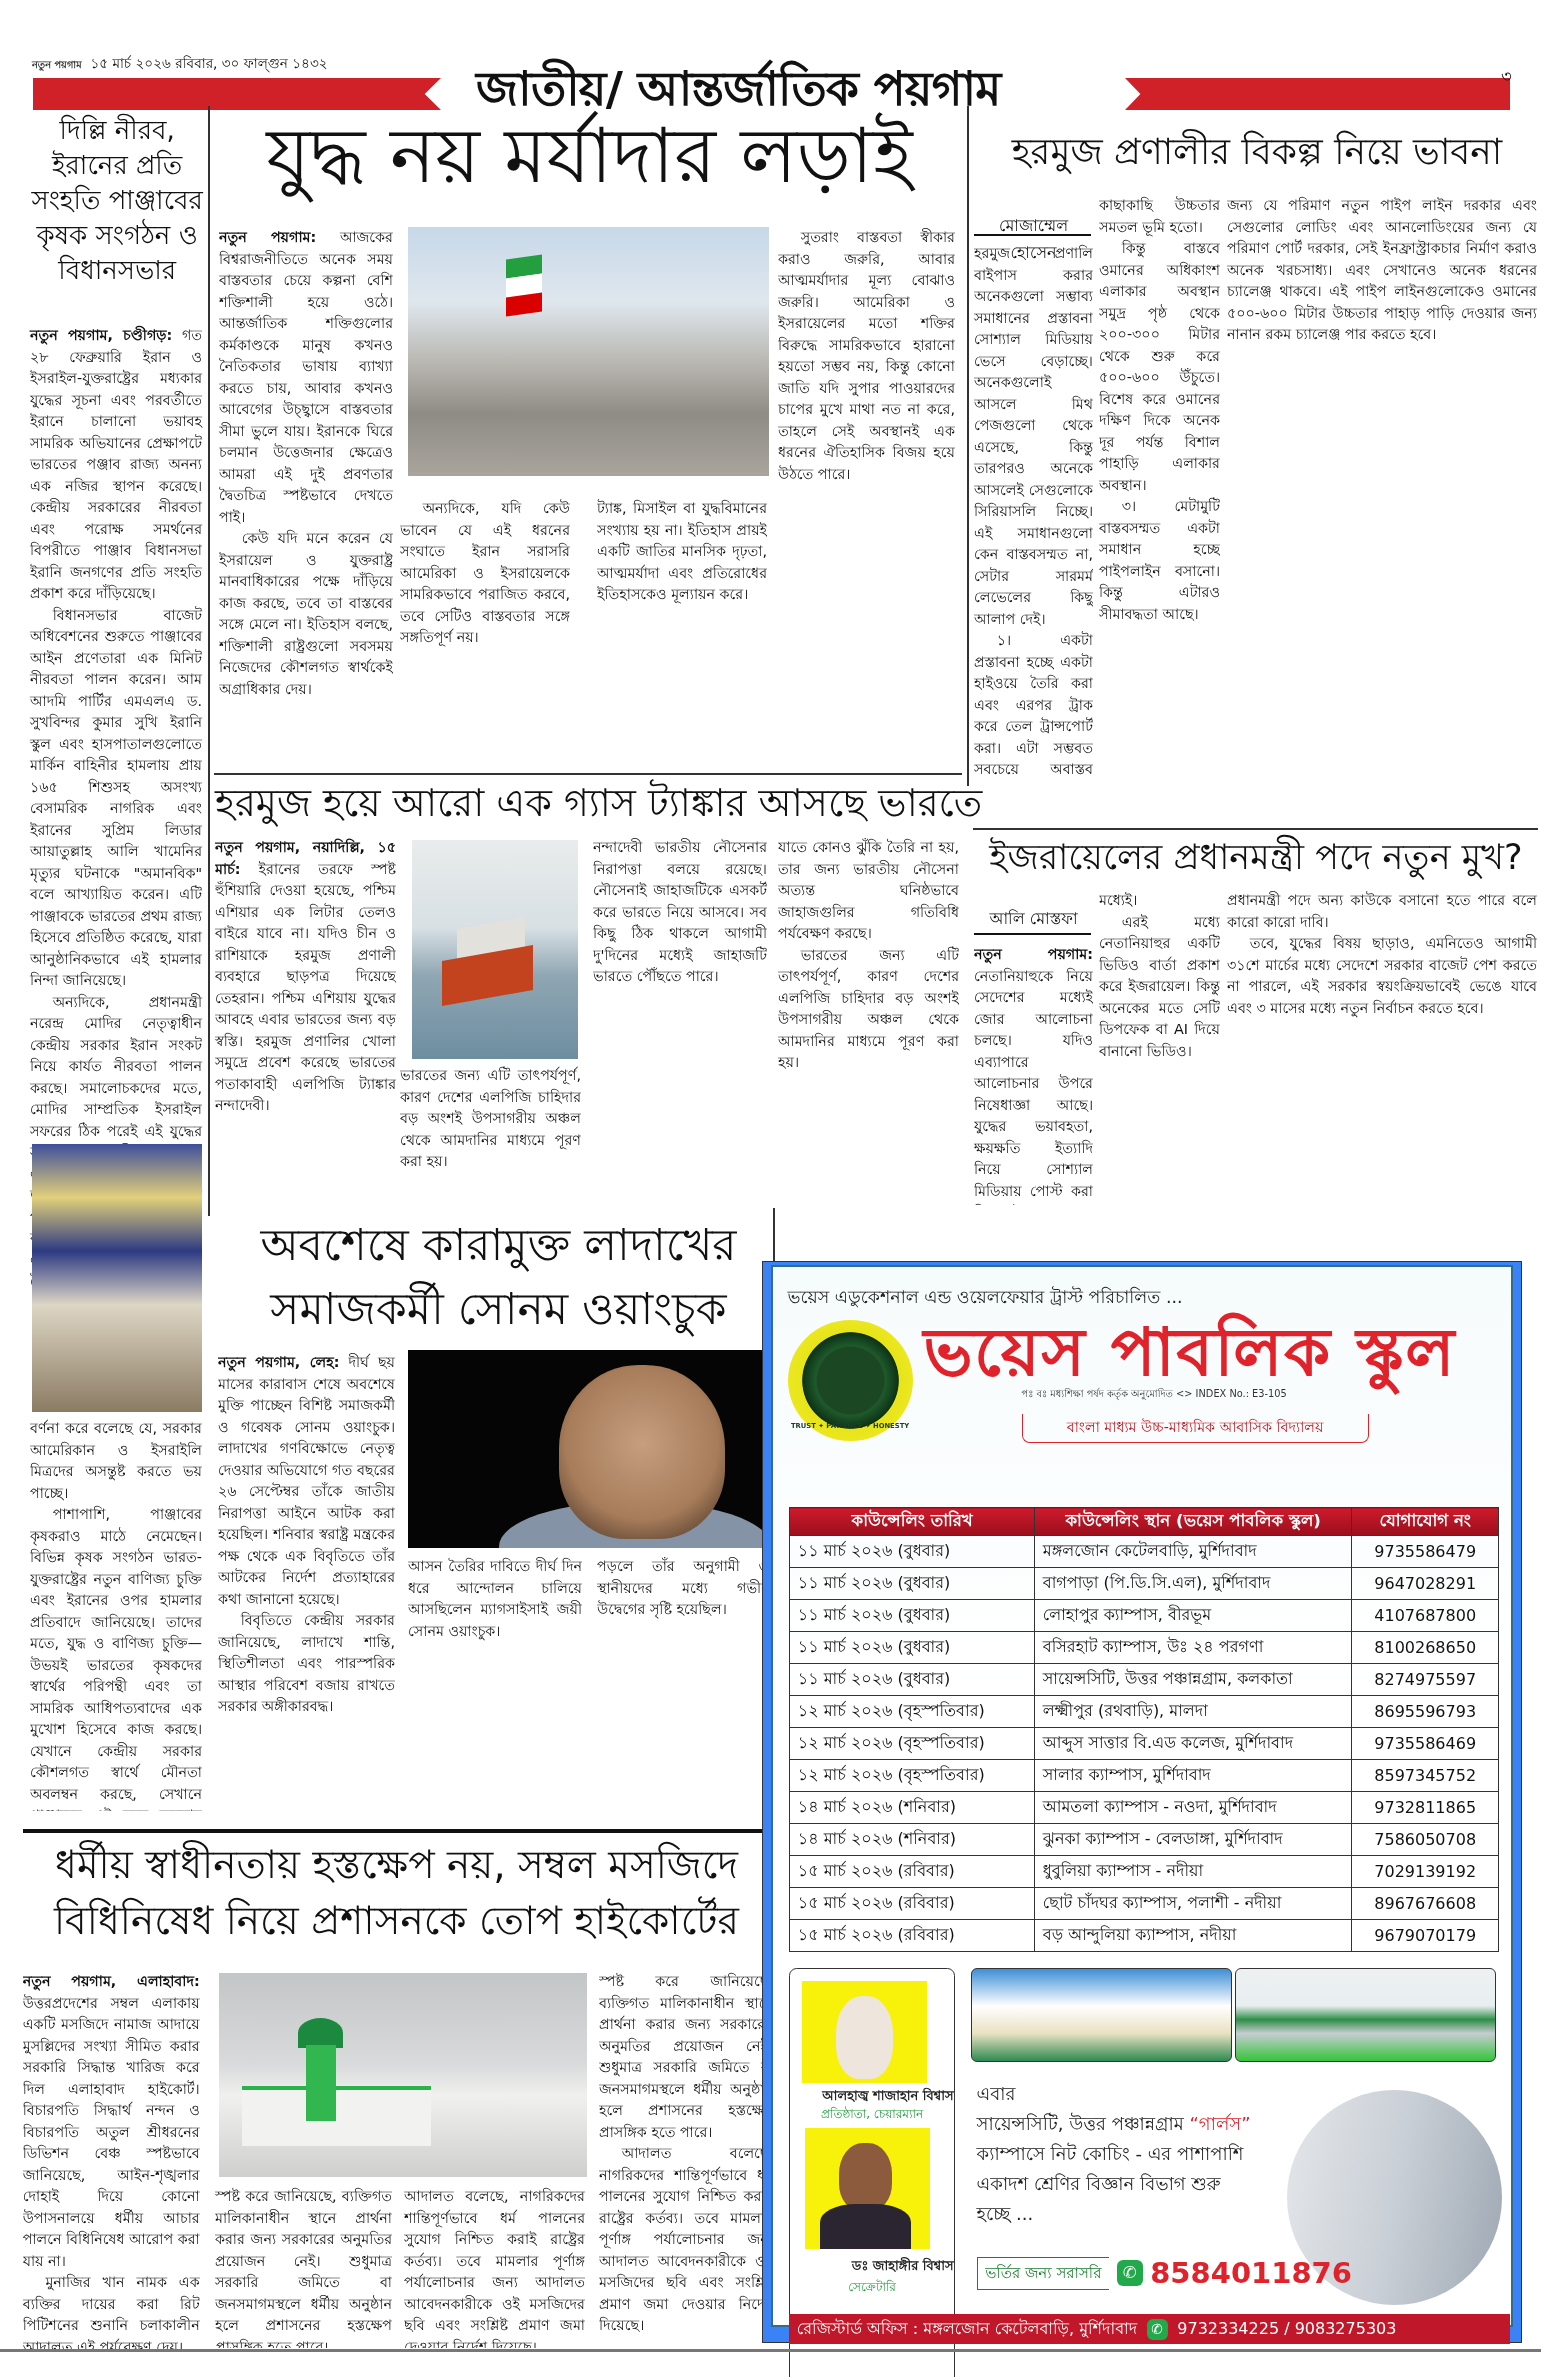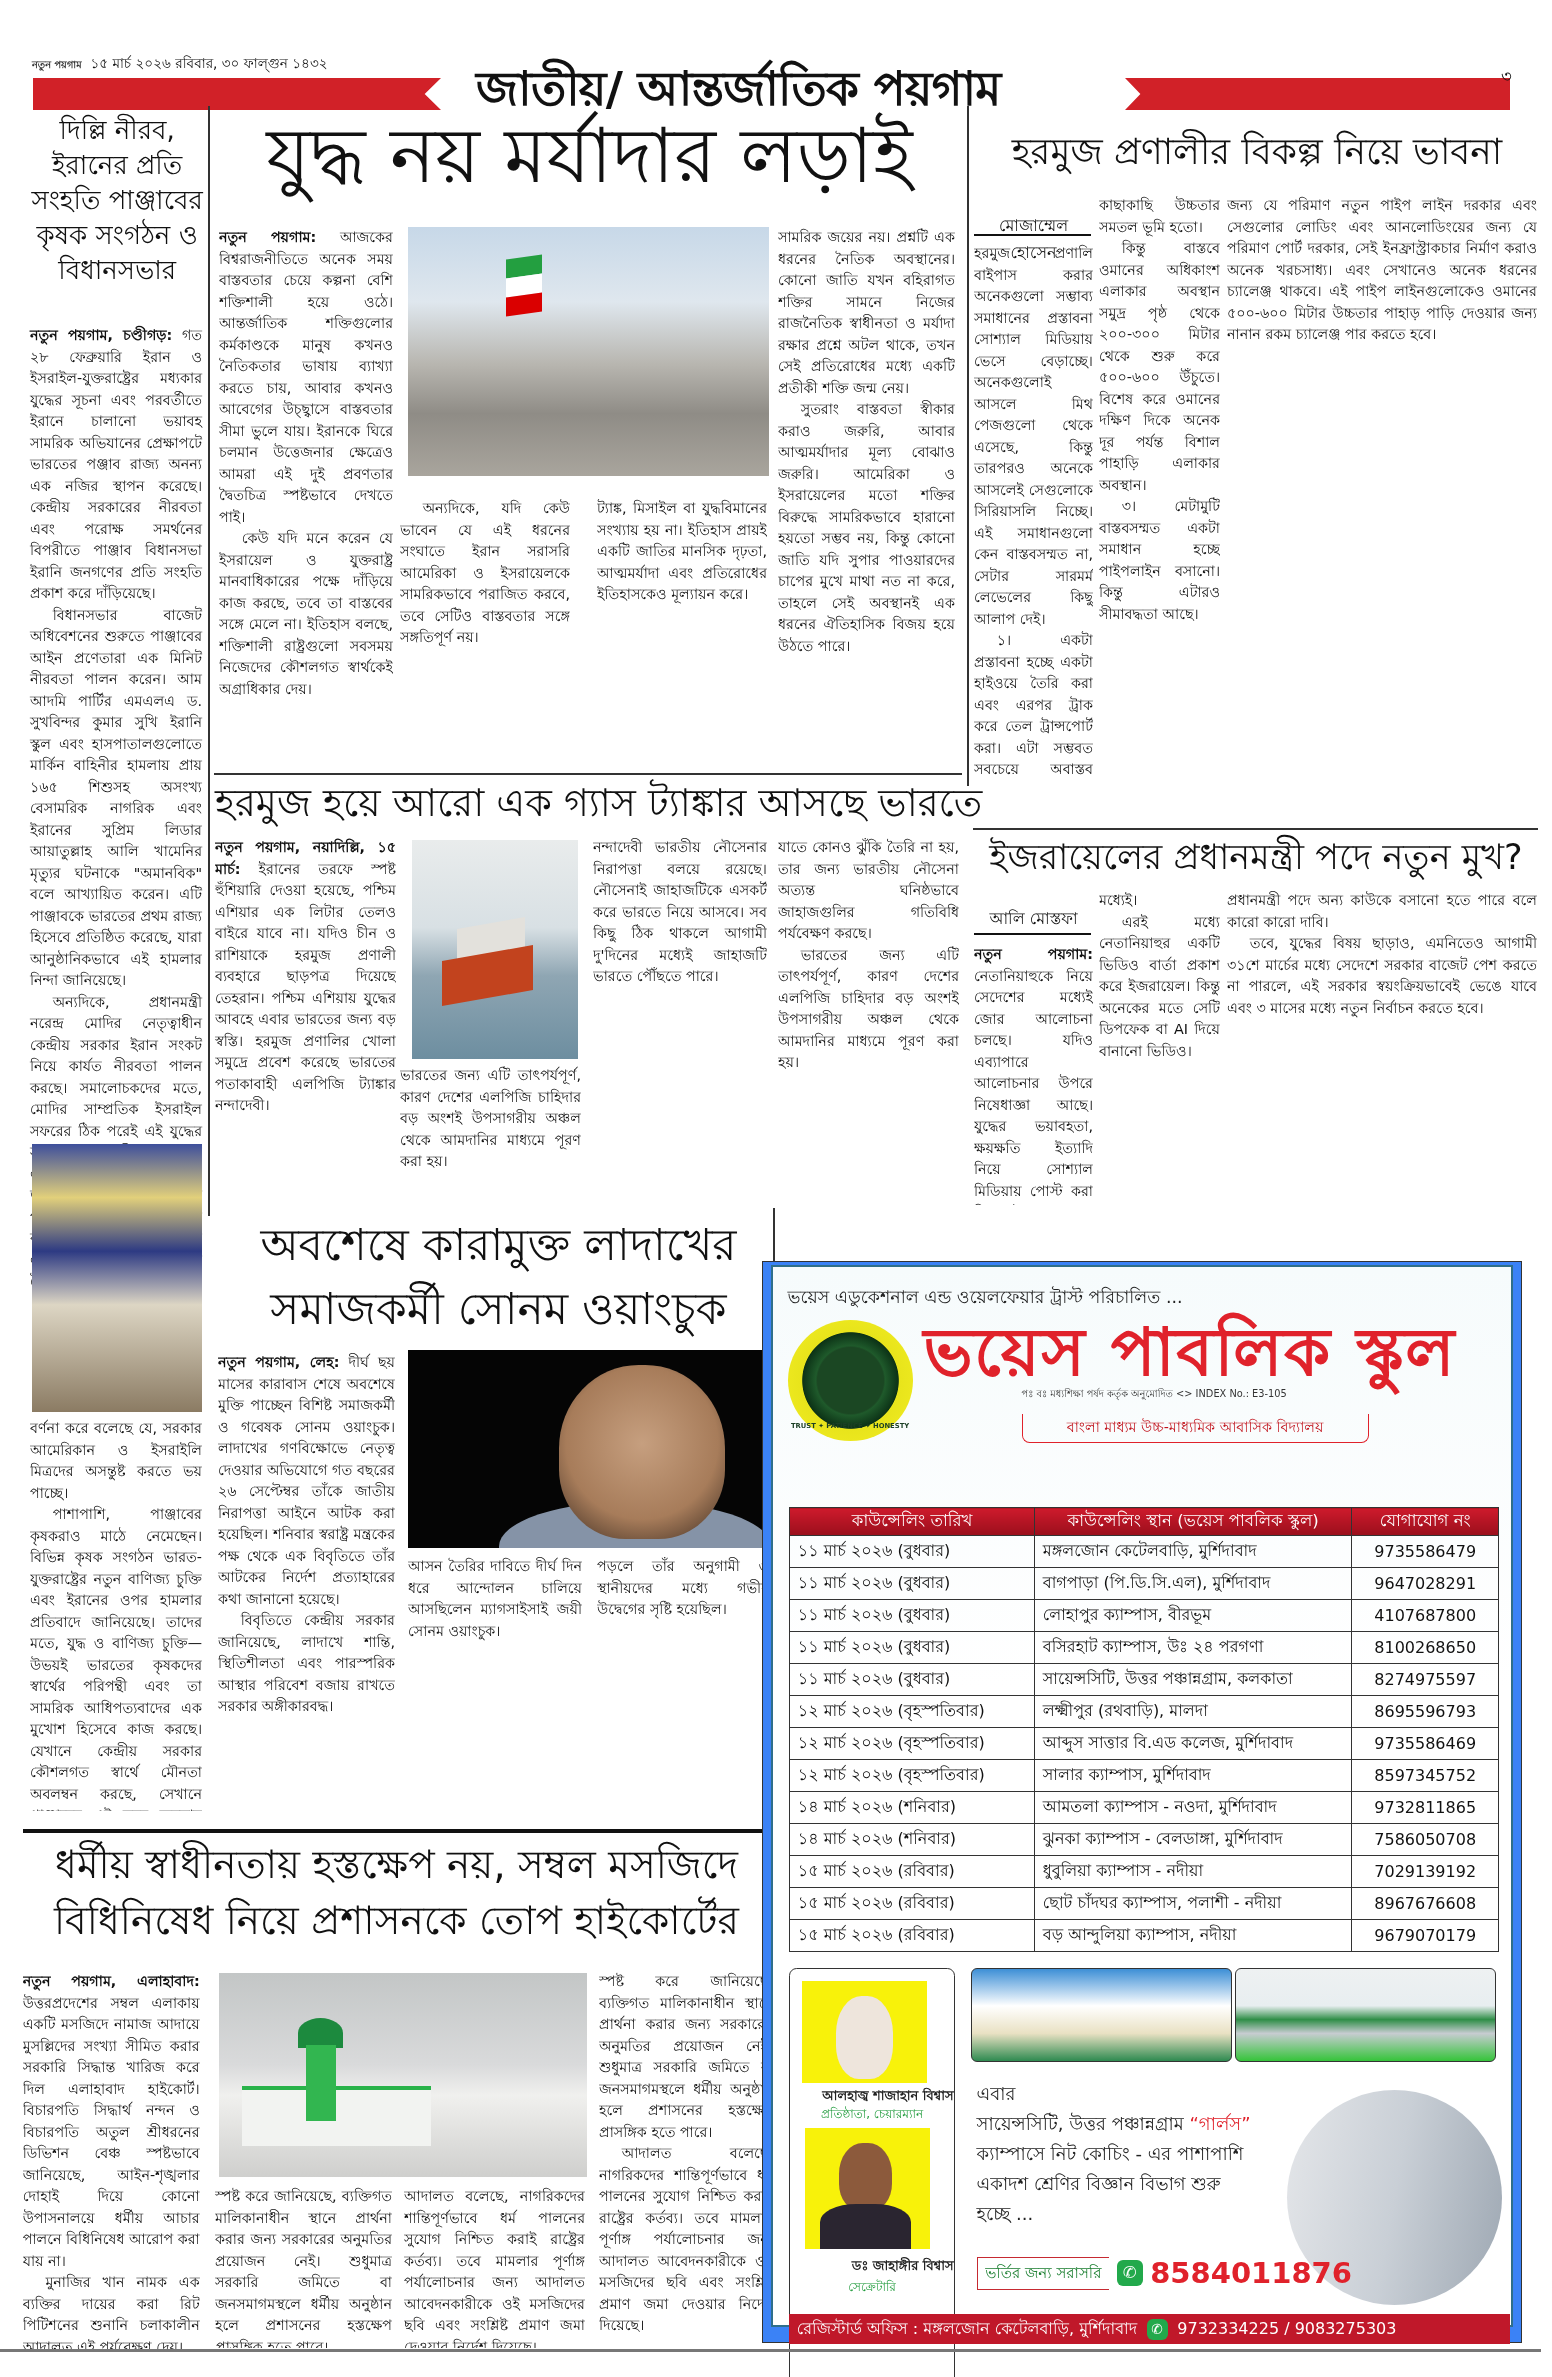--- a/index.html
+++ b/index.html
@@ -38,21 +38,21 @@
 .ad{left:762px;top:1261px;width:760px;height:1082px;border:1.5px solid #333;background:#3b82f6}
 .ad-inner{position:absolute;left:7.6px;top:3px;right:7.6px;bottom:15px;border:2.3px solid #2f6f8a;background:linear-gradient(180deg,#f6fbfc 0%,#fff 40%)}
 .ad-trust{left:15px;top:16.6px;font-size:17.4px;color:#222}
 .ad-logo{left:15px;top:53px;width:125px;height:121px;border-radius:50%;background:radial-gradient(circle,#1b4723 38%,#1f5a2b 40%,#0c3216 55%,#e8e41b 56%,#f3ee24 100%)}
 .ad-logo-txt{position:absolute;left:0;right:0;bottom:10.6px;text-align:center;font-size:6.8px;font-weight:bold;color:#1b3f25}
 .ad-school{left:151px;top:35px;font-size:66px;font-weight:bold;color:#e0222b;letter-spacing:1.5px;white-space:nowrap}
 .ad-index{left:249px;top:119px;font-size:9.8px;color:#333}
 .ad-sub{left:249px;top:147px;width:347px;height:29px;border:1.5px solid #e0222b;border-radius:0 0 7.6px 7.6px;border-top:none;font-size:14.3px;color:#c1121b;text-align:center;line-height:26px}
 .ad-bar{left:16.6px;top:199px;width:710px;height:42px;background:#f9f316;border:1.5px solid #333;font-size:19.6px;font-weight:bold;text-align:center;line-height:39px}
 .ad-table{left:16.6px;top:240px;width:710px;border-collapse:collapse}
-.ad-table th{background:linear-gradient(180deg,#ce1a2c,#9a0f1c);color:#fff;font-weight:normal;font-size:16.6px;height:16px;border:1.5px solid #333}
+.ad-table th{background:linear-gradient(180deg,#ce1a2c,#9a0f1c);color:#fff;font-weight:bold;font-size:16.6px;height:16px;border:1.5px solid #333}
 .ad-table td{font-size:16px;height:32px;border:1.5px solid #333;padding-left:7.6px;white-space:nowrap}
 .ad-table td.ph{text-align:center;padding-left:0}
 .ad-person{border:1.5px solid #333;border-radius:7.6px;background:#fff}
 .ad-photo-yellow{background:#f8f20a}
 .ad-head{border-radius:45% 45% 40% 40%}
 .ad-name{font-size:13px;font-weight:bold;text-align:right;color:#222;white-space:nowrap}
 .ad-role{font-size:12px;text-align:center;color:#209b3c;white-space:nowrap}
 .ad-campus{border:1.5px solid #333;border-radius:6px}
 .ad-promo{font-size:18px;line-height:30px;color:#222}
 .ad-promo .red{color:#e0222b}
@@ -108,21 +108,20 @@
         <i style="background:#da0000"></i>
       </div>
   </div>
   <div class="abs col" style="left:400px;top:498px;width:170px;height:279px;overflow:hidden">
     <p class="ind">অন্যদিকে, যদি কেউ ভাবেন যে এই ধরনের সংঘাতে ইরান সরাসরি আমেরিকা ও ইসরায়েলকে সামরিকভাবে পরাজিত করবে, তবে সেটিও বাস্তবতার সঙ্গে সঙ্গতিপূর্ণ নয়।</p>
   </div>
   <div class="abs col" style="left:597px;top:498px;width:170px;height:279px;overflow:hidden">
     <p>ট্যাঙ্ক, মিসাইল বা যুদ্ধবিমানের সংখ্যায় হয় না। ইতিহাস প্রায়ই একটি জাতির মানসিক দৃঢ়তা, আত্মমর্যাদা এবং প্রতিরোধের ইতিহাসকেও মূল্যায়ন করে।</p>
   </div>
   <div class="abs col" style="left:778px;top:227px;width:177px;height:551px;overflow:hidden">
-    <p>সামরিক জয়ের নয়। প্রশ্নটি এক ধরনের নৈতিক অবস্থানের। কোনো জাতি যখন বহিরাগত শক্তির সামনে নিজের রাজনৈতিক স্বাধীনতা ও মর্যাদা রক্ষার প্রশ্নে অটল থাকে, তখন সেই প্রতিরোধের মধ্যে একটি প্রতীকী শক্তি জন্ম নেয়।</p>
     <p class="ind">সুতরাং বাস্তবতা স্বীকার করাও জরুরি, আবার আত্মমর্যাদার মূল্য বোঝাও জরুরি। আমেরিকা ও ইসরায়েলের মতো শক্তির বিরুদ্ধে সামরিকভাবে হারানো হয়তো সম্ভব নয়, কিন্তু কোনো জাতি যদি সুপার পাওয়ারদের চাপের মুখে মাথা নত না করে, তাহলে সেই অবস্থানই এক ধরনের ঐতিহাসিক বিজয় হয়ে উঠতে পারে।</p>
   </div>
 </section>
 
 <section>
   <h2 class="abs hd" style="left:970px;top:132px;width:574px;font-size:36px;font-weight:normal">হরমুজ প্রণালীর বিকল্প নিয়ে ভাবনা</h2>
   <div class="abs byline" style="left:974px;top:213px;width:119px">মোজাম্মেল হোসেন</div>
   <div class="abs byrule" style="left:974px;top:234px;width:117px"></div>
   <div class="abs col" style="left:974px;top:243px;width:119px;height:536px;overflow:hidden">
     <p>হরমুজ প্রণালি বাইপাস করার অনেকগুলো সম্ভাব্য সমাধানের প্রস্তাবনা সোশ্যাল মিডিয়ায় ভেসে বেড়াচ্ছে। অনেকগুলোই আসলে মিথ পেজগুলো থেকে এসেছে, কিন্তু তারপরও অনেকে আসলেই সেগুলোকে সিরিয়াসলি নিচ্ছে। এই সমাধানগুলো কেন বাস্তবসম্মত না, সেটার সারমর্ম লেভেলের কিছু আলাপ দেই।</p>

